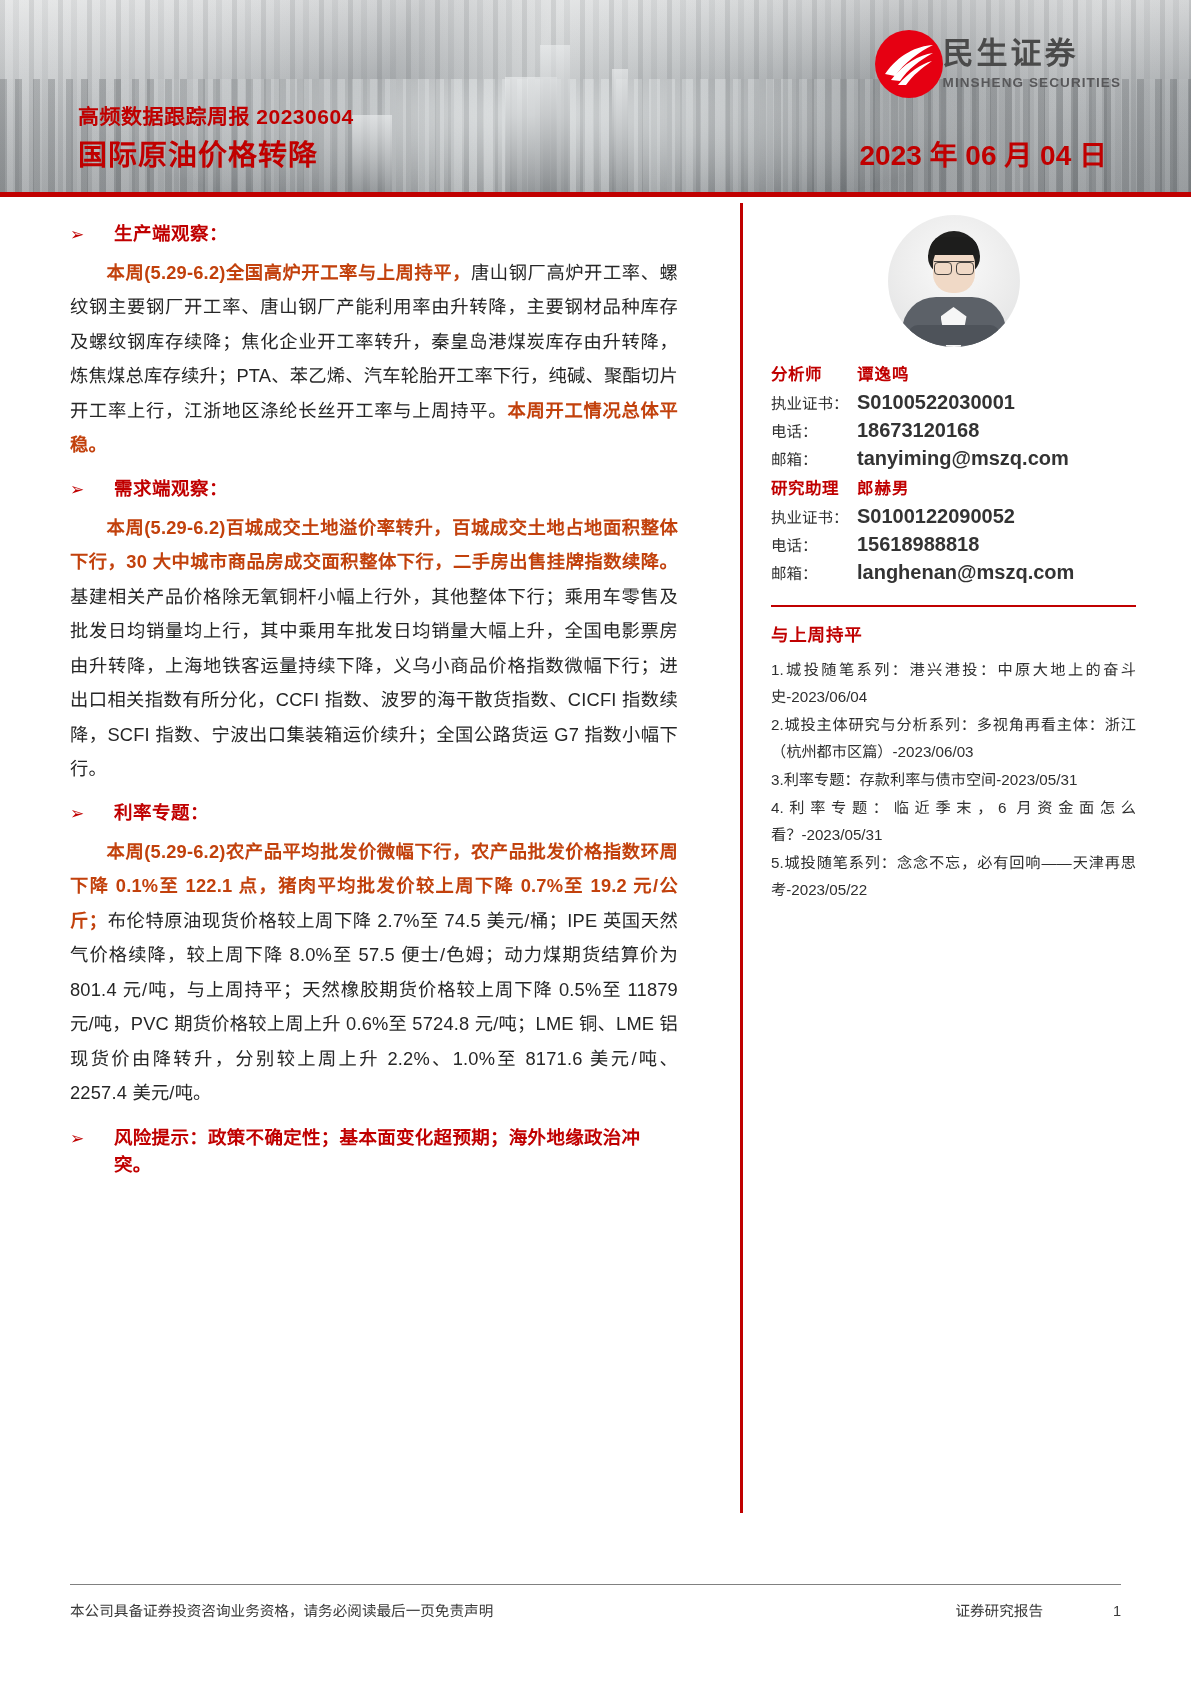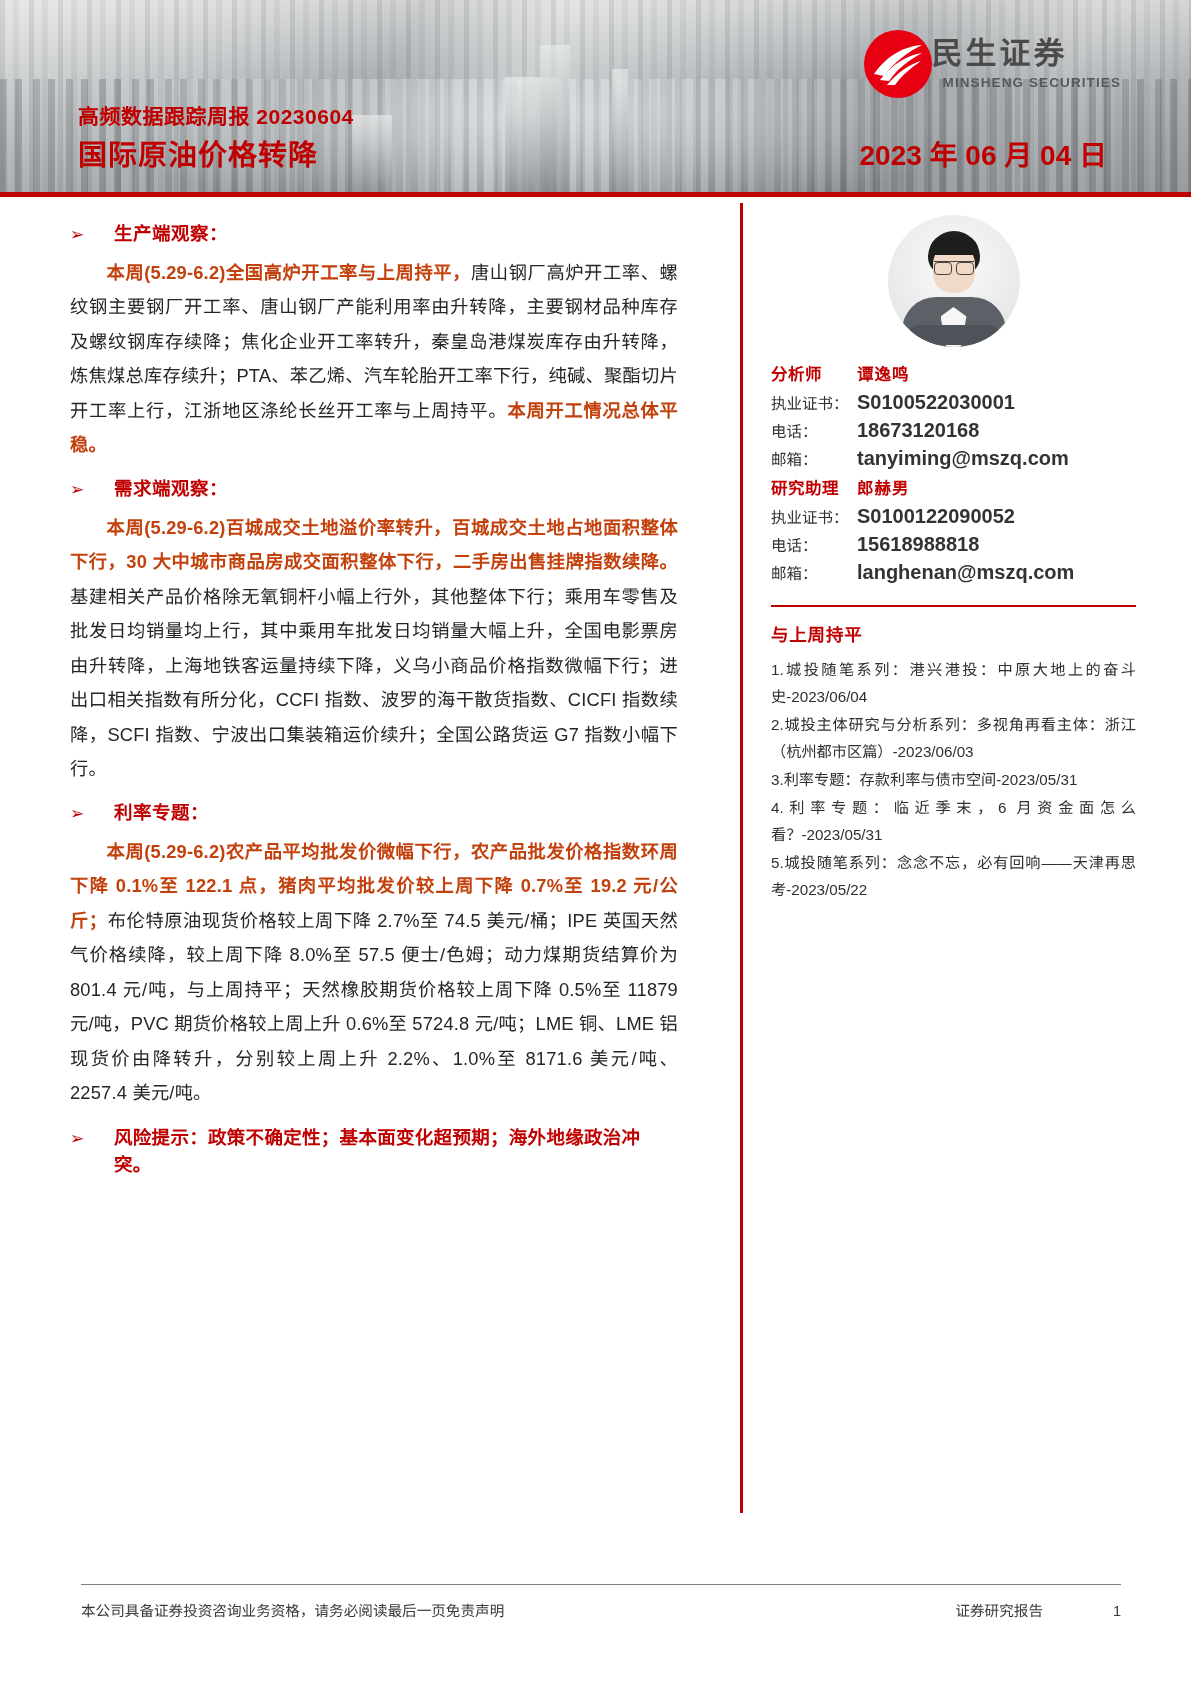--- a/index.html
+++ b/index.html
@@ -131,21 +131,20 @@
     letter-spacing: 3px;
     white-space: nowrap;
   }
   .brand-en {
     font-size: 13.5px;
     font-weight: bold;
     color: #58585a;
     letter-spacing: 1.1px;
     margin-top: 7px;
     white-space: nowrap;
-    padding-left: 11px;
   }
 
   
   .page-body {
     position: relative;
     width: 1191px;
     padding: 0;
   }
   .columns {
     display: flex;
@@ -322,21 +321,20 @@
     text-align: justify;
     margin-bottom: 1px;
   }
 
   
   .footer {
     position: absolute;
     left: 0; right: 0;
     bottom: 48px;
     padding: 16px 70px;
-    margin-left: 11px;
   }
   .footer-rule {
     border: none;
     border-top: 1.4px solid #808080;
     margin-bottom: 14px;
   }
   .footer-row {
     display: flex;
     align-items: baseline;
     font-size: 14.6px;

